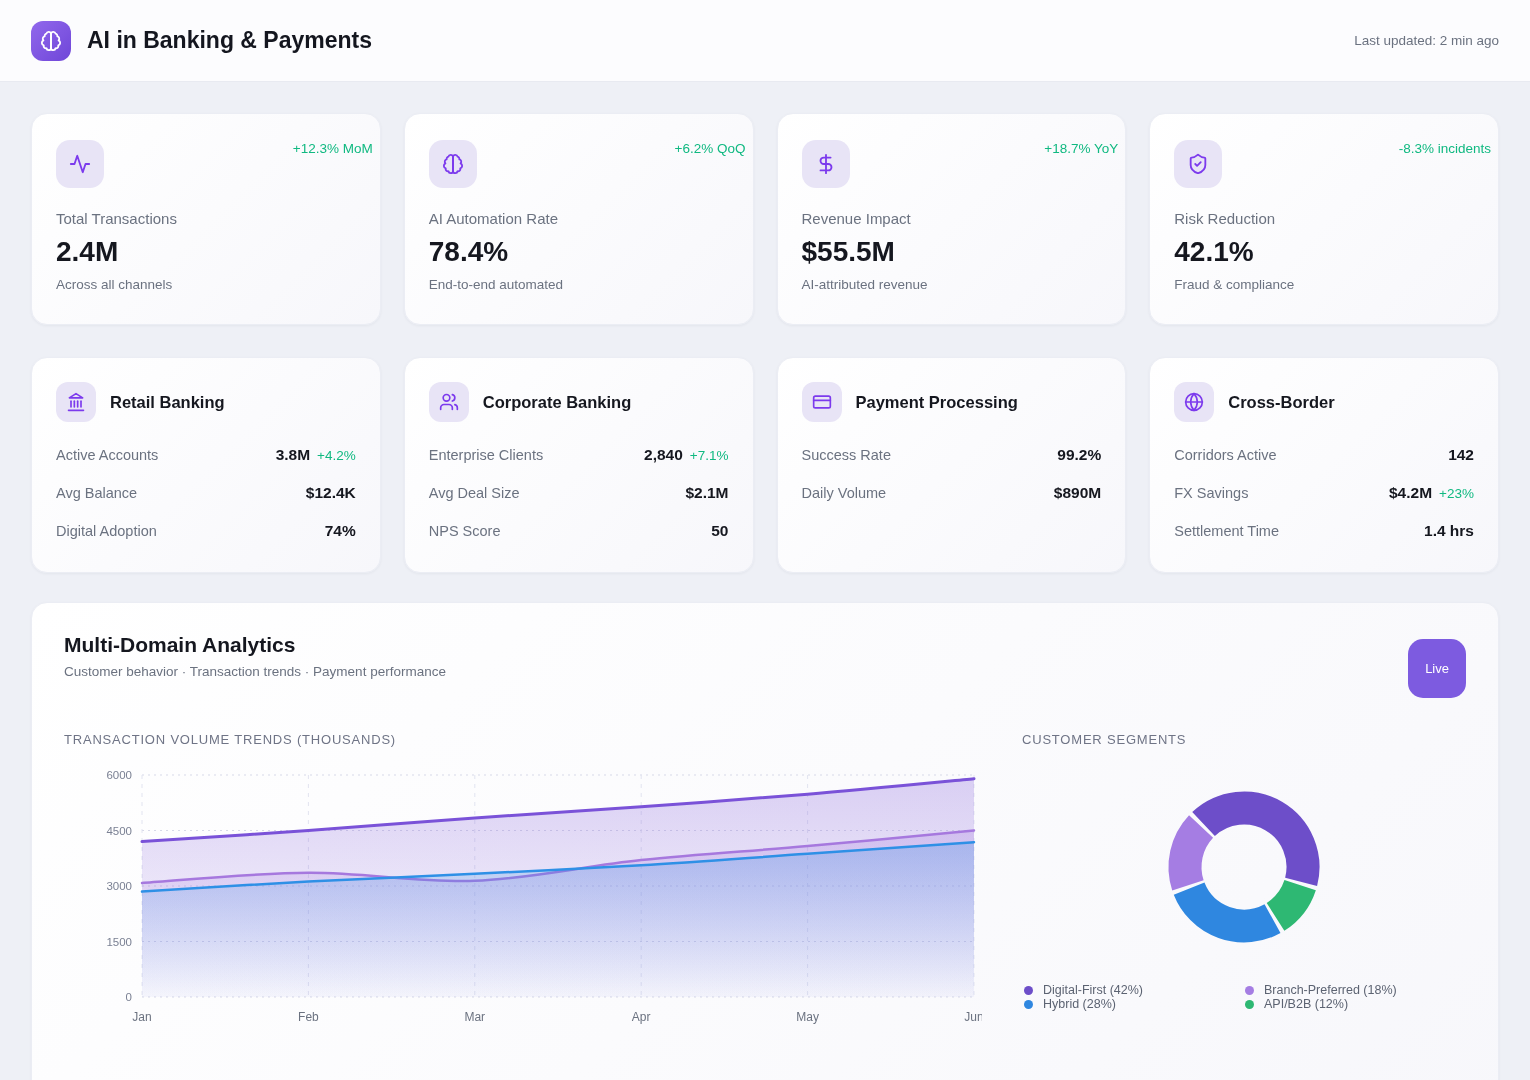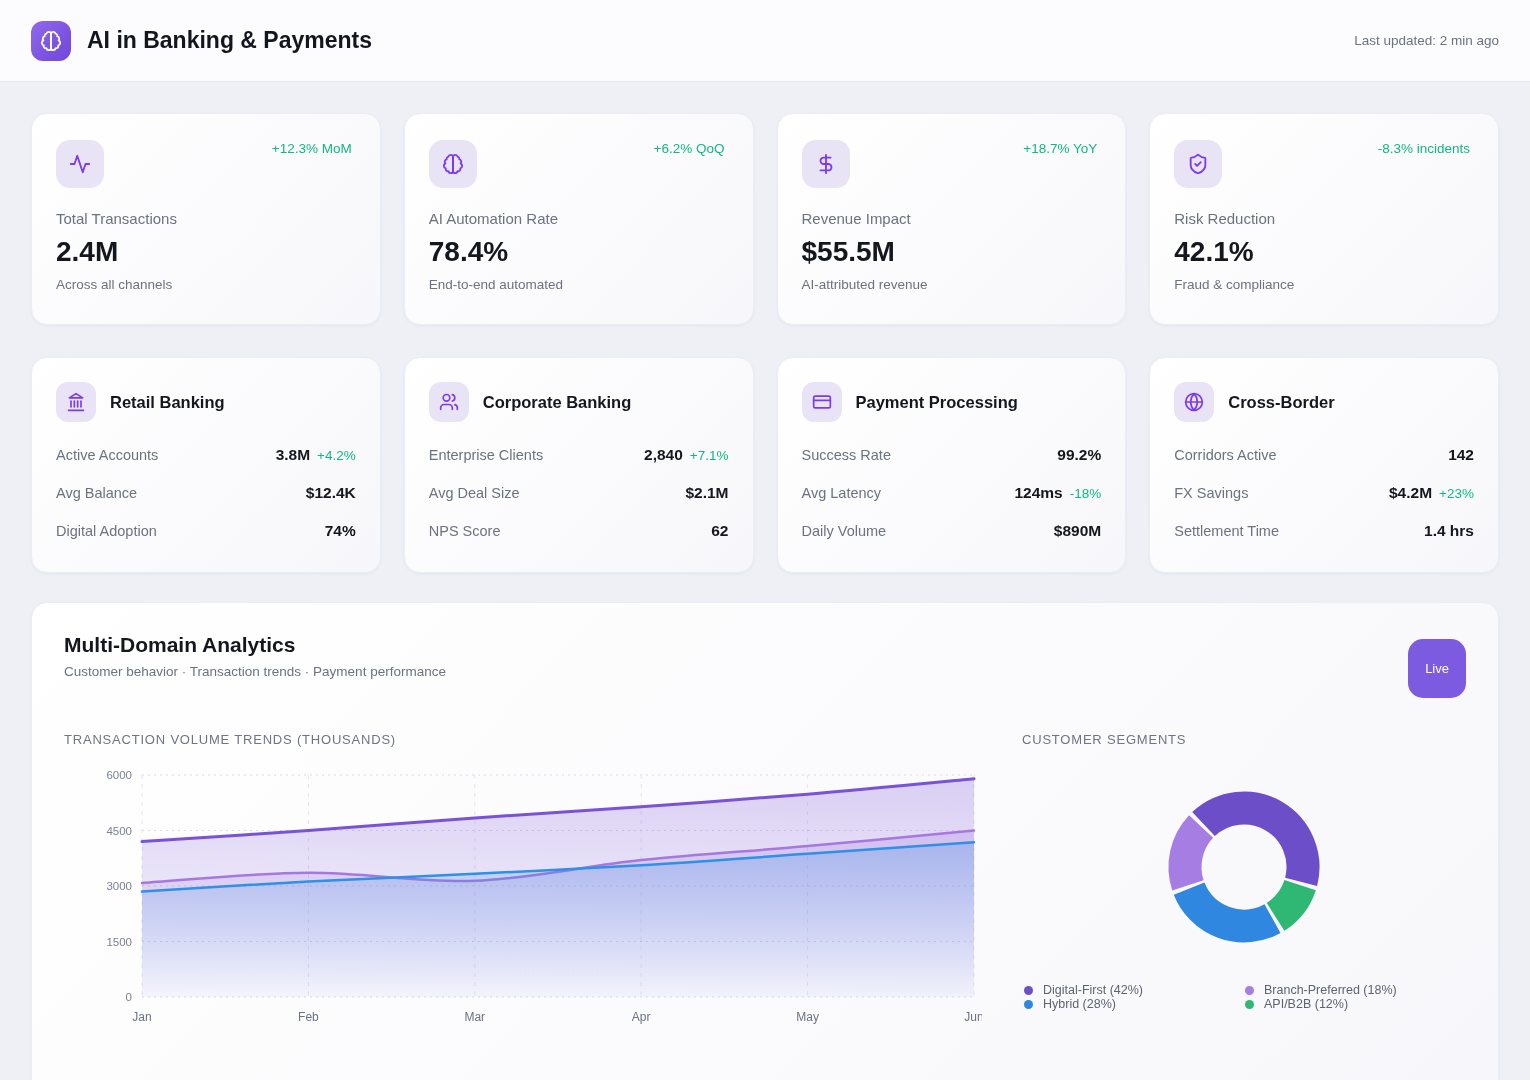--- a/index.html
+++ b/index.html
@@ -30,21 +30,21 @@
   .card {
     background:linear-gradient(135deg,#ffffff 0%,#f7f7fb 100%);
     border:1px solid #ebedf4; border-radius:16px;
     box-shadow:0 1px 3px rgba(25,30,60,.05);
   }
   .kpi-card { flex:1; height:212px; padding:26px 24px; position:relative; }
   .icon-tile {
     width:48px; height:48px; border-radius:14px; background:#e8e4f6;
     display:grid; place-items:center; color:#7c3aed;
   }
-  .kpi-delta { position:absolute; top:27px; right:28px; font-size:13.5px; font-weight:500; color:#10b981; }
+  .kpi-delta { position:absolute; top:27px; right:7px; font-size:13.5px; font-weight:500; color:#10b981; }
   .kpi-label { margin-top:22px; font-size:15px; color:#6b7280; }
   .kpi-value { margin-top:9px; font-size:28px; font-weight:bold; color:#15171f; }
   .kpi-sub { margin-top:9px; font-size:13.5px; color:#6b7280; }
 
   
   .domain-row { display:flex; gap:23px; margin-top:32px; }
   .domain-card { flex:1; height:216px; padding:24px; }
   .domain-head { display:flex; align-items:center; gap:14px; }
   .icon-tile.sm { width:40px; height:40px; border-radius:12px; }
   .domain-title { font-size:16.5px; font-weight:bold; color:#15171f; }
@@ -195,43 +195,39 @@
         <div class="drow">
           <span class="dlabel">Enterprise Clients</span>
           <span class="dval"><b>2,840</b><i class="ddelta">+7.1%</i></span>
         </div>
         <div class="drow">
           <span class="dlabel">Avg Deal Size</span>
           <span class="dval"><b>$2.1M</b></span>
         </div>
         <div class="drow">
           <span class="dlabel">NPS Score</span>
-          <span class="dval"><b>62</b></span>
+          <span class="dval"><b>50</b></span>
         </div>
       </div>
     </article>
 
     <article class="card domain-card">
       <div class="domain-head">
         <span class="icon-tile sm">
           <svg width="20" height="20" viewBox="0 0 24 24" fill="none" stroke="currentColor" stroke-width="2" stroke-linecap="round" stroke-linejoin="round">
               <rect x="2" y="5" width="20" height="14" rx="2"></rect>
               <line x1="2" y1="10" x2="22" y2="10"></line>
             </svg>
         </span>
         <span class="domain-title">Payment Processing</span>
       </div>
       <div class="drows">
         <div class="drow">
           <span class="dlabel">Success Rate</span>
           <span class="dval"><b>99.2%</b></span>
-        </div>
-        <div class="drow">
-          <span class="dlabel">Avg Latency</span>
-          <span class="dval"><b>124ms</b><i class="ddelta">-18%</i></span>
         </div>
         <div class="drow">
           <span class="dlabel">Daily Volume</span>
           <span class="dval"><b>$890M</b></span>
         </div>
       </div>
     </article>
 
     <article class="card domain-card">
       <div class="domain-head">

